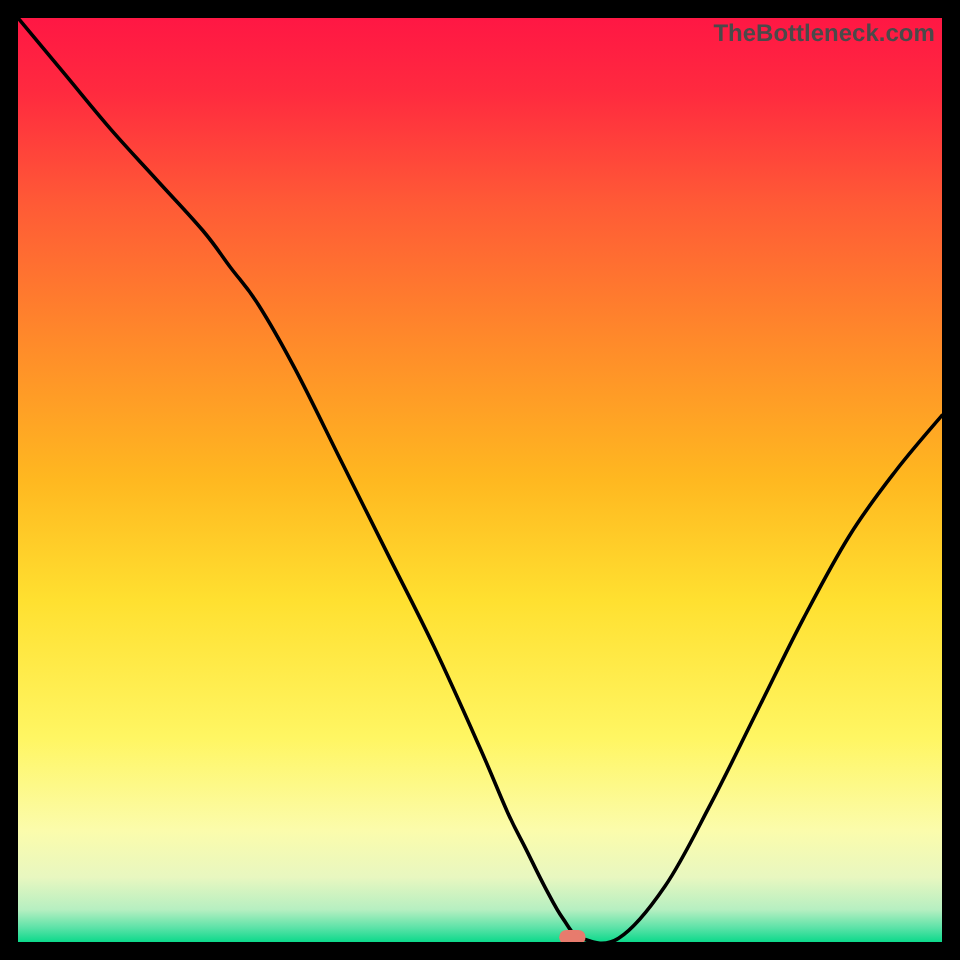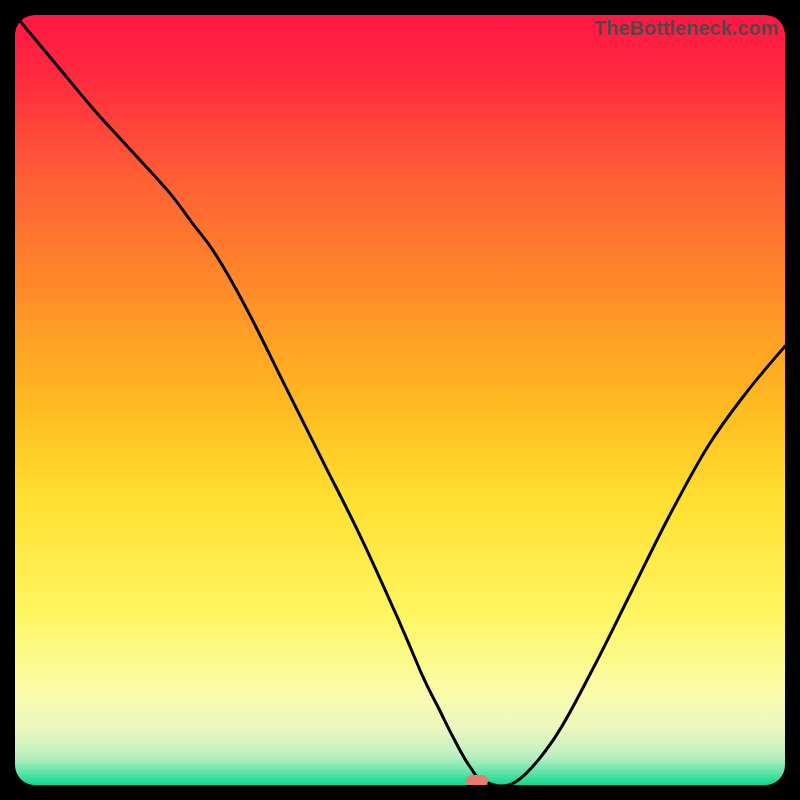--- a/index.html
+++ b/index.html
@@ -17,21 +17,20 @@
     height: 800px;
     background: #000;
   }
   .plot-area {
     position: absolute;
     left: 15px;
     top: 15px;
     width: 770px;
     height: 770px;
     overflow: hidden;
-    border-radius: 20px;
   }
   .watermark {
     position: absolute;
     top: 2px;
     right: 6px;
     color: #4a4a4a;
     font-size: 20px;
     font-weight: 600;
     z-index: 30;
     user-select: none;

